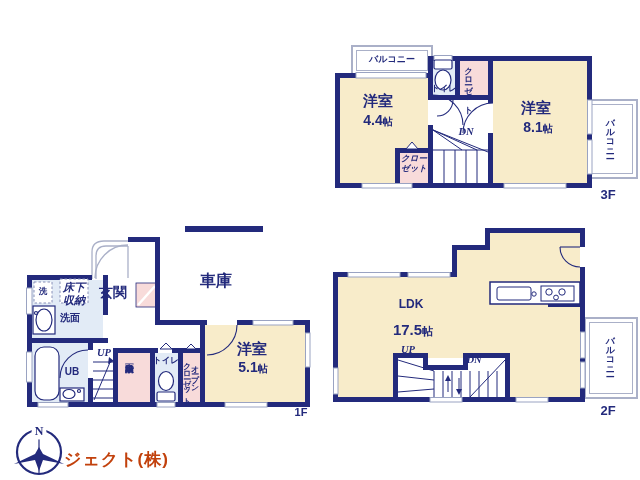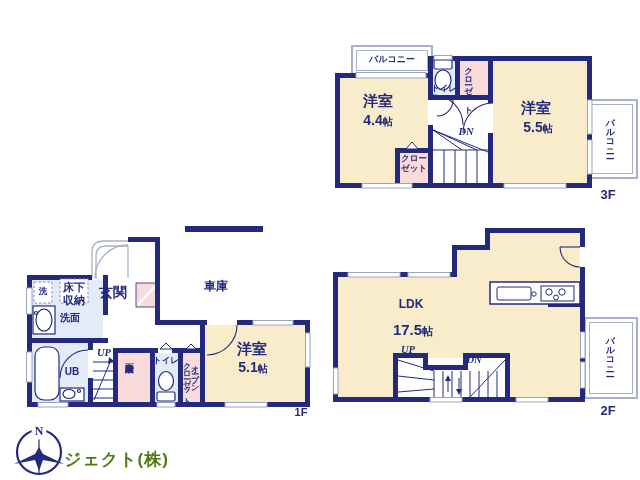--- a/index.html
+++ b/index.html
@@ -14,22 +14,22 @@
   .garc{stroke:#aab0c8;stroke-width:1.3;fill:none;}   
   .fx{fill:#ffffff;stroke:#232a7c;stroke-width:1.2;}  
   .bal{fill:#ffffff;stroke:#aab0c8;stroke-width:2;}
   .bali{fill:none;stroke:#aab0c8;stroke-width:1;}
   .dash{fill:#ffffff;stroke:#8890b8;stroke-width:1;stroke-dasharray:2.5 2;}
   
   .lbl{position:absolute;color:#232a7c;font-weight:bold;white-space:nowrap;line-height:1.15;}
   .ctr{transform:translateX(-50%);}
   .vt{writing-mode:vertical-rl;text-orientation:mixed;}
   .st{font-family:"Liberation Serif","DejaVu Serif",serif;font-style:italic;text-align:right;}
-  .two span{display:block;text-align:center;}
-  .wm{position:absolute;color:#4d7c0f;font-weight:bold;letter-spacing:1px;}
+  .two span{display:block;text-align:center;font-style:italic;}
+  .wm{position:absolute;color:#c2410c;font-weight:bold;letter-spacing:1px;}
 </style>
 </head>
 <body>
 
 <div id="stage">
 
 <svg id="plan-svg" width="640" height="480" viewBox="0 0 640 480">
 
   <g>
 
@@ -245,25 +245,25 @@
 <div class="lbl ctr" style="left:378px;top:92px;font-size:15px">洋室</div>
 <div class="lbl ctr" style="left:378px;top:112px;font-size:14px"><span>4.4</span><span style="font-size:10px">帖</span></div>
 <div class="lbl ctr" style="left:444px;top:84px;font-size:8.5px">トイレ</div>
 <div class="lbl vt" style="left:463px;top:61px;height:29px;font-size:8.5px;line-height:11px">クローゼット</div>
 <div class="lbl ctr two" style="left:414px;top:154px;font-size:8.5px">
       <span>クロー</span>
       <span>ゼット</span>
     </div>
 <div class="lbl ctr st" style="left:466px;top:126px;font-size:10.5px">DN</div>
 <div class="lbl ctr" style="left:536px;top:99px;font-size:15px">洋室</div>
-<div class="lbl ctr" style="left:538px;top:119px;font-size:14px"><span>5.5</span><span style="font-size:10px">帖</span></div>
+<div class="lbl ctr" style="left:538px;top:119px;font-size:14px"><span>8.1</span><span style="font-size:10px">帖</span></div>
 <div class="lbl vt" style="left:605px;top:112px;font-size:9px">バルコニー</div>
 <div class="lbl ctr" style="left:608px;top:188px;font-size:13px">3F</div>
 
-<div class="lbl ctr" style="left:216px;top:280px;font-size:12px">車庫</div>
+<div class="lbl ctr" style="left:216px;top:272px;font-size:16px">車庫</div>
 <div class="lbl ctr" style="left:113px;top:284px;font-size:14px">玄関</div>
 <div class="lbl ctr" style="left:43px;top:287px;font-size:8.5px">洗</div>
 <div class="lbl ctr two" style="left:74px;top:281px;font-size:11px">
       <span>床下</span>
       <span>収納</span>
     </div>
 <div class="lbl ctr" style="left:70px;top:312px;font-size:10px">洗面</div>
 <div class="lbl ctr" style="left:72px;top:366px;font-size:10px">UB</div>
 <div class="lbl ctr st" style="left:104px;top:347px;font-size:10.5px">UP</div>
 <div class="lbl vt" style="left:124px;top:357px;height:30px;font-size:8.5px;line-height:11px">階段下収納</div>

